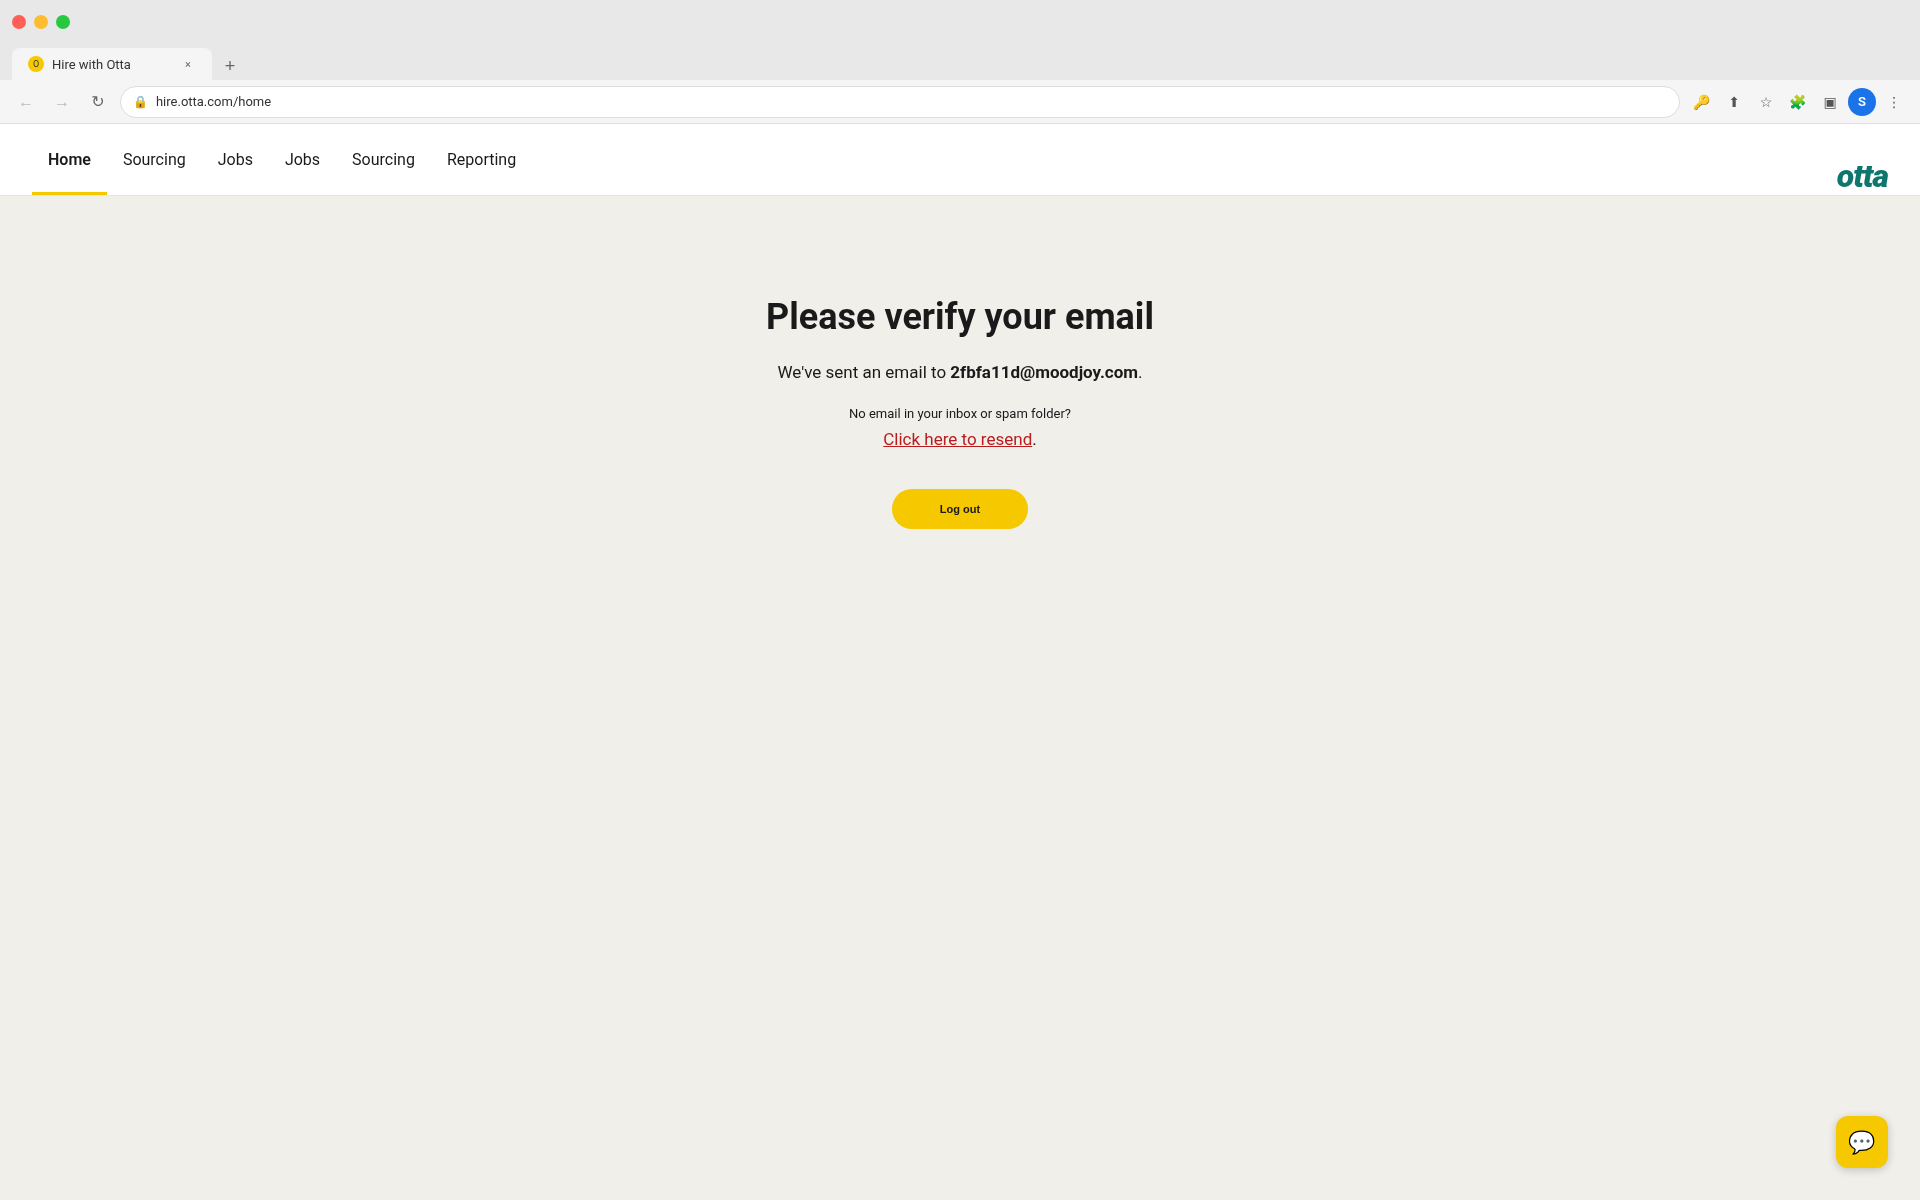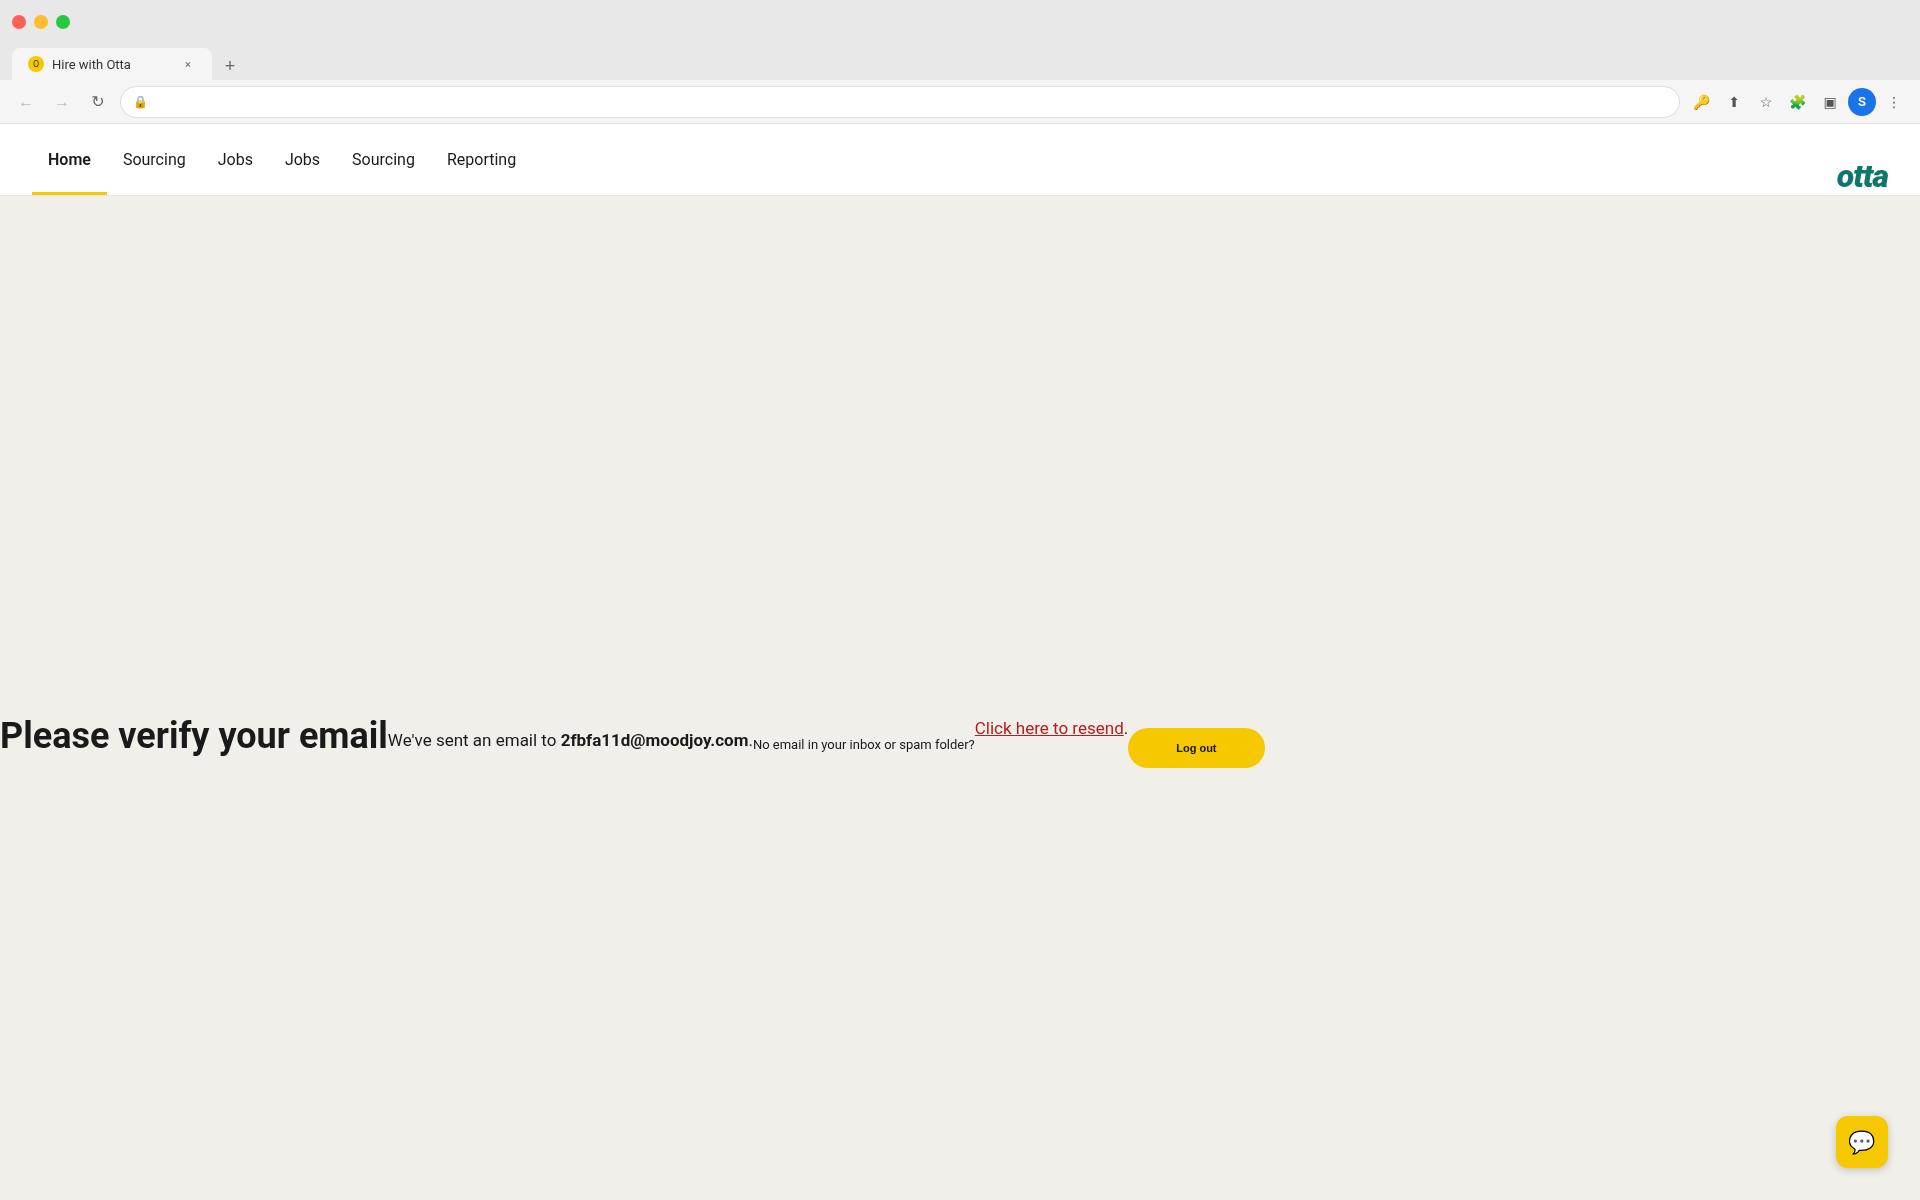--- a/index.html
+++ b/index.html
@@ -244,38 +244,39 @@
       font-style: italic;
       letter-spacing: -1px;
       margin-left: auto;
     }
 
     
     .main-content {
       background: #f0efea;
       height: calc(1200px - 44px - 36px - 44px - 72px);
       display: flex;
+      flex-direction: column;
       align-items: center;
       justify-content: flex-start;
       padding-top: 100px;
     }
 
     .verify-title {
       font-size: 36px;
       font-weight: 700;
       color: #1a1a1a;
       margin-bottom: 24px;
       text-align: center;
     }
 
     .verify-subtitle {
       font-size: 17px;
       color: #1a1a1a;
       text-align: center;
-      margin-bottom: 16px;
+      margin-bottom: 24px;
     }
 
     .verify-subtitle .email {
       font-weight: 700;
     }
 
     .verify-spam {
       font-size: 13px;
       color: #1a1a1a;
       text-align: center;
@@ -351,20 +352,21 @@
     <button class="new-tab-btn">+</button>
   </div>
 
   <div class="address-bar-row">
     <button class="nav-btn disabled">←</button>
     <button class="nav-btn disabled">→</button>
     <button class="nav-btn">↻</button>
 
     <div class="address-bar">
       <span class="lock-icon">🔒</span>
+      <span class="address-text">hire.otta.com/home</span>
     </div>
 
     <div class="toolbar-icons">
       <button class="toolbar-icon">🔑</button>
       <button class="toolbar-icon">⬆</button>
       <button class="toolbar-icon">☆</button>
       <button class="toolbar-icon">🧩</button>
       <button class="toolbar-icon">▣</button>
       <div class="profile-icon">S</div>
       <button class="toolbar-icon">⋮</button>

